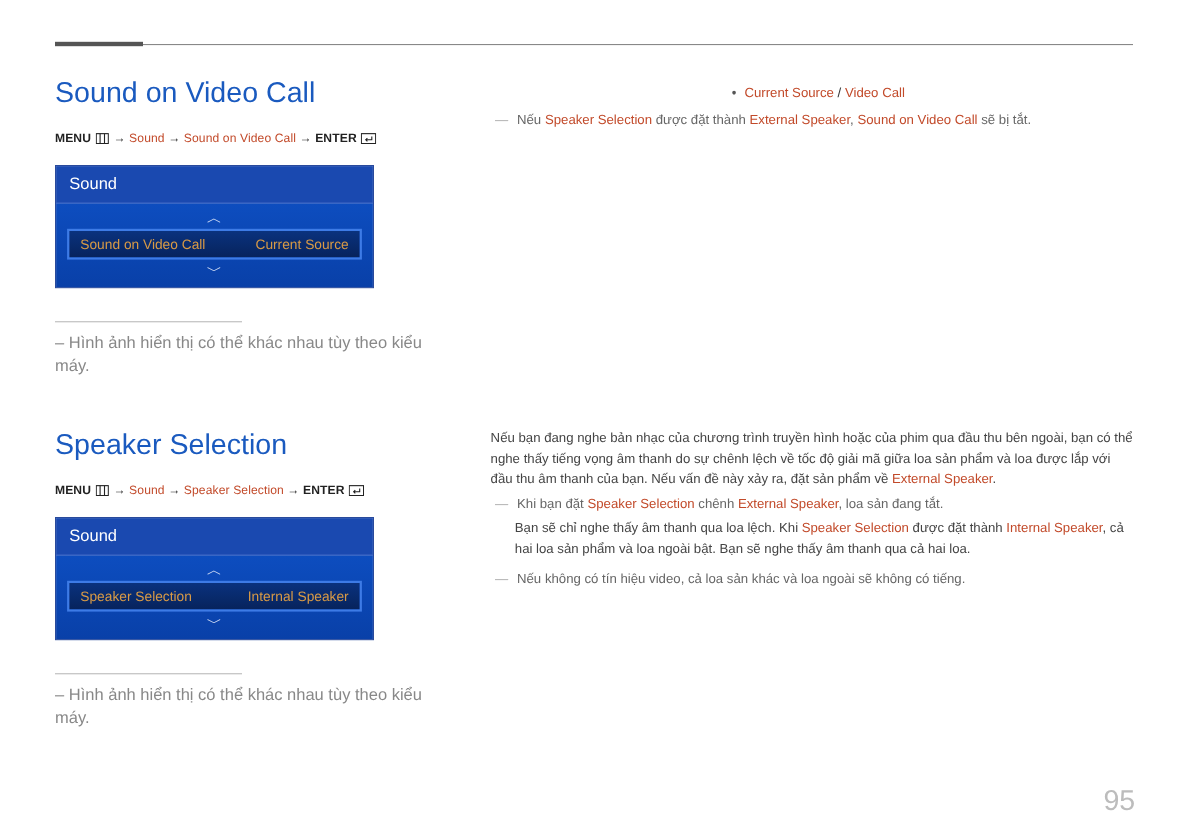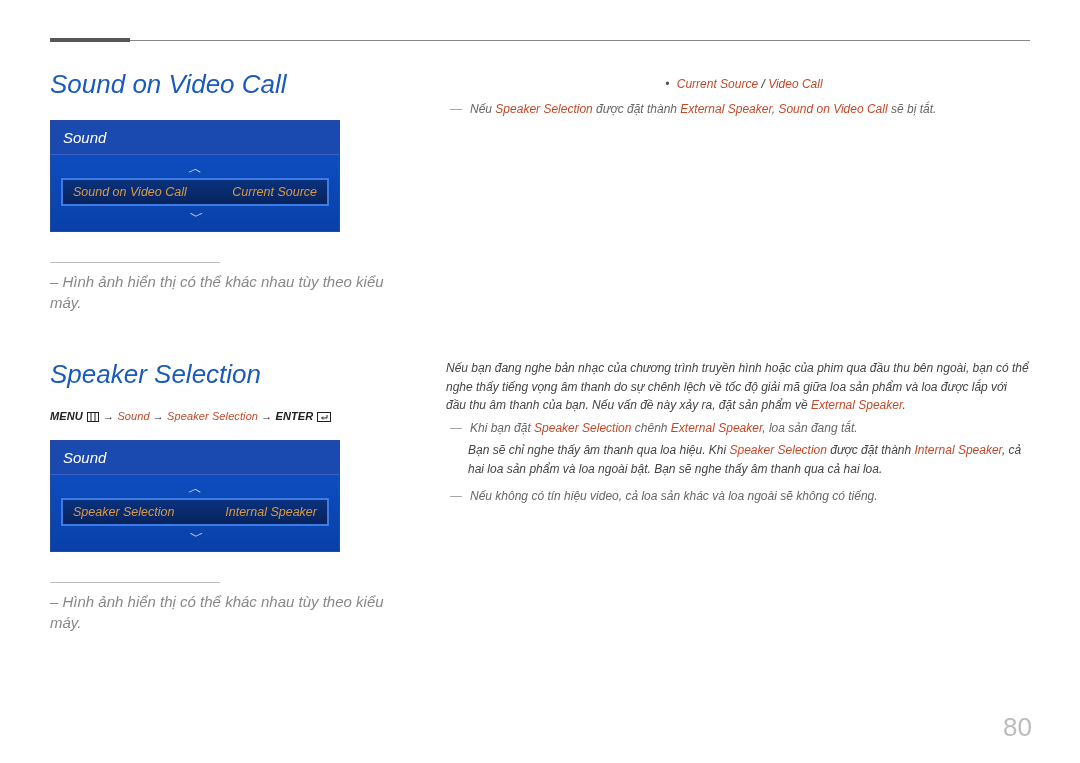--- a/index.html
+++ b/index.html
@@ -27,21 +27,20 @@
     left: 0;
     top: -3px;
     width: 80px;
     height: 4px;
     background: #555;
   }
   .columns {
     display: flex;
     gap: 56px;
     margin-bottom: 46px;
-    font-style: italic;
   }
   .left-col {
     width: 340px;
     flex-shrink: 0;
   }
   .right-col {
     flex: 1;
     font-size: 12px;
     line-height: 1.55;
   }
@@ -149,20 +148,35 @@
 </style>
 </head>
 <body>
 
 <div class="page">
   <div class="top-rule"></div>
 
   <div class="columns">
     <div class="left-col">
       <h1 class="section-title">Sound on Video Call</h1>
+      <div class="menu-path">
+        <b>MENU</b>
+        <span class="icon-box"><svg width="12" height="10" viewBox="0 0 12 10">
+              <rect x="0.5" y="0.5" width="11" height="9" fill="none" stroke="#222"></rect>
+              <line x1="4" y1="0.5" x2="4" y2="9.5" stroke="#222"></line>
+              <line x1="8" y1="0.5" x2="8" y2="9.5" stroke="#222"></line>
+            </svg></span>
+        → <span class="hl">Sound</span>
+        → <span class="hl">Sound on Video Call</span>
+        → <b>ENTER</b>
+        <span class="icon-box"><svg width="14" height="10" viewBox="0 0 14 10">
+              <rect x="0.5" y="0.5" width="13" height="9" fill="none" stroke="#222"></rect>
+              <path d="M10 3 L10 6 L5 6 M6 4.5 L4.5 6 L6 7.5" fill="none" stroke="#222"></path>
+            </svg></span>
+      </div>
 
       <div class="menu-screenshot">
         <div class="ms-header">Sound</div>
         <div class="ms-body">
           <span class="ms-arrow">︿</span>
           <div class="ms-row">
             <span class="label">Sound on Video Call</span>
             <span class="value">Current Source</span>
           </div>
           <span class="ms-arrow">﹀</span>
@@ -227,23 +241,23 @@
       <p>
         <span>Nếu bạn đang nghe bản nhạc của chương trình truyền hình hoặc của phim qua đầu thu bên ngoài, bạn có thể nghe thấy tiếng vọng âm thanh do sự chênh lệch về tốc độ giải mã giữa loa sản phẩm và loa được lắp với đầu thu âm thanh của bạn. Nếu vấn đề này xảy ra, đặt sản phẩm về </span><span class="hl">External Speaker</span><span>.</span>
       </p>
       <div class="note-line">
         <span class="dash">―</span>
         <span class="txt">
           <span>Khi bạn đặt </span><span class="hl">Speaker Selection</span><span> chênh </span><span class="hl">External Speaker</span><span>, loa sản đang tắt.</span>
         </span>
       </div>
       <p class="sub-indent">
-        <span>Bạn sẽ chỉ nghe thấy âm thanh qua loa hiệu. Khi </span><span class="hl">Speaker Selection</span><span> được đặt thành </span><span class="hl">Internal Speaker</span><span>, cả hai loa sản phẩm và loa ngoài bật. Bạn sẽ nghe thấy âm thanh qua cả hai loa.</span>
+        <span>Bạn sẽ chỉ nghe thấy âm thanh qua loa lệch. Khi </span><span class="hl">Speaker Selection</span><span> được đặt thành </span><span class="hl">Internal Speaker</span><span>, cả hai loa sản phẩm và loa ngoài bật. Bạn sẽ nghe thấy âm thanh qua cả hai loa.</span>
       </p>
       <div class="note-line" style="margin-top:8px;">
         <span class="dash">―</span>
         <span class="txt">Nếu không có tín hiệu video, cả loa sản khác và loa ngoài sẽ không có tiếng.</span>
       </div>
     </div>
   </div>
 </div>
 
-<div class="page-number">80</div>
+<div class="page-number">95</div>
 
 </body></html>

